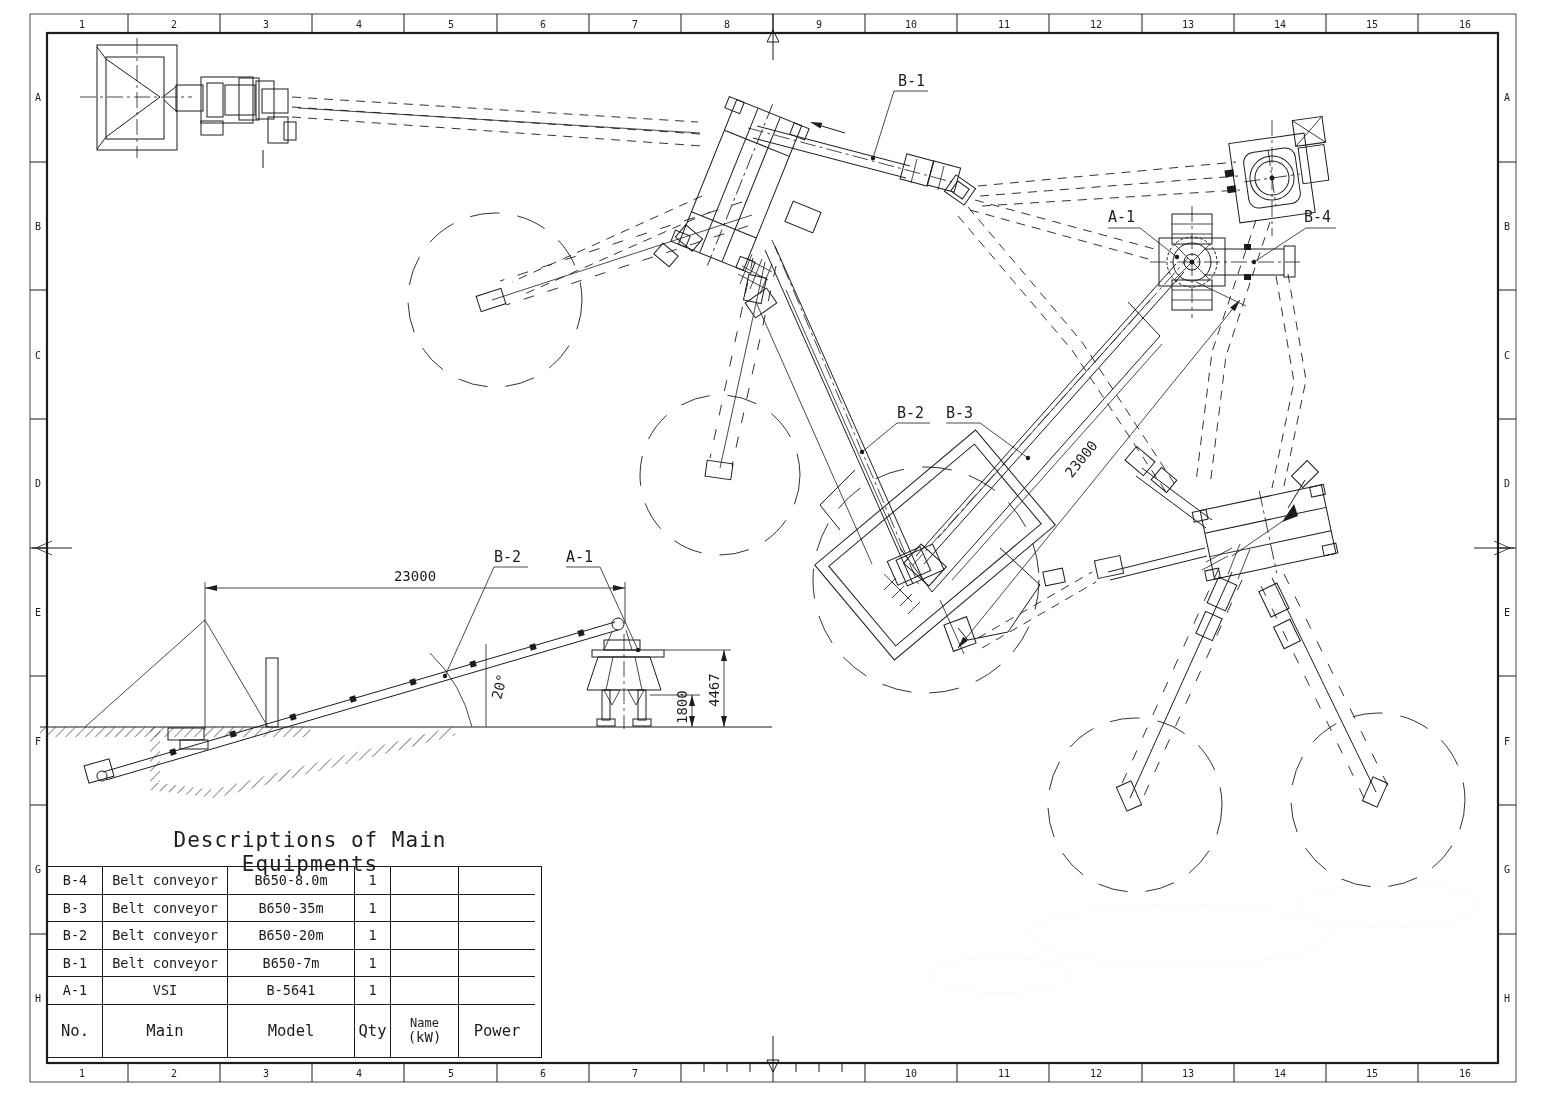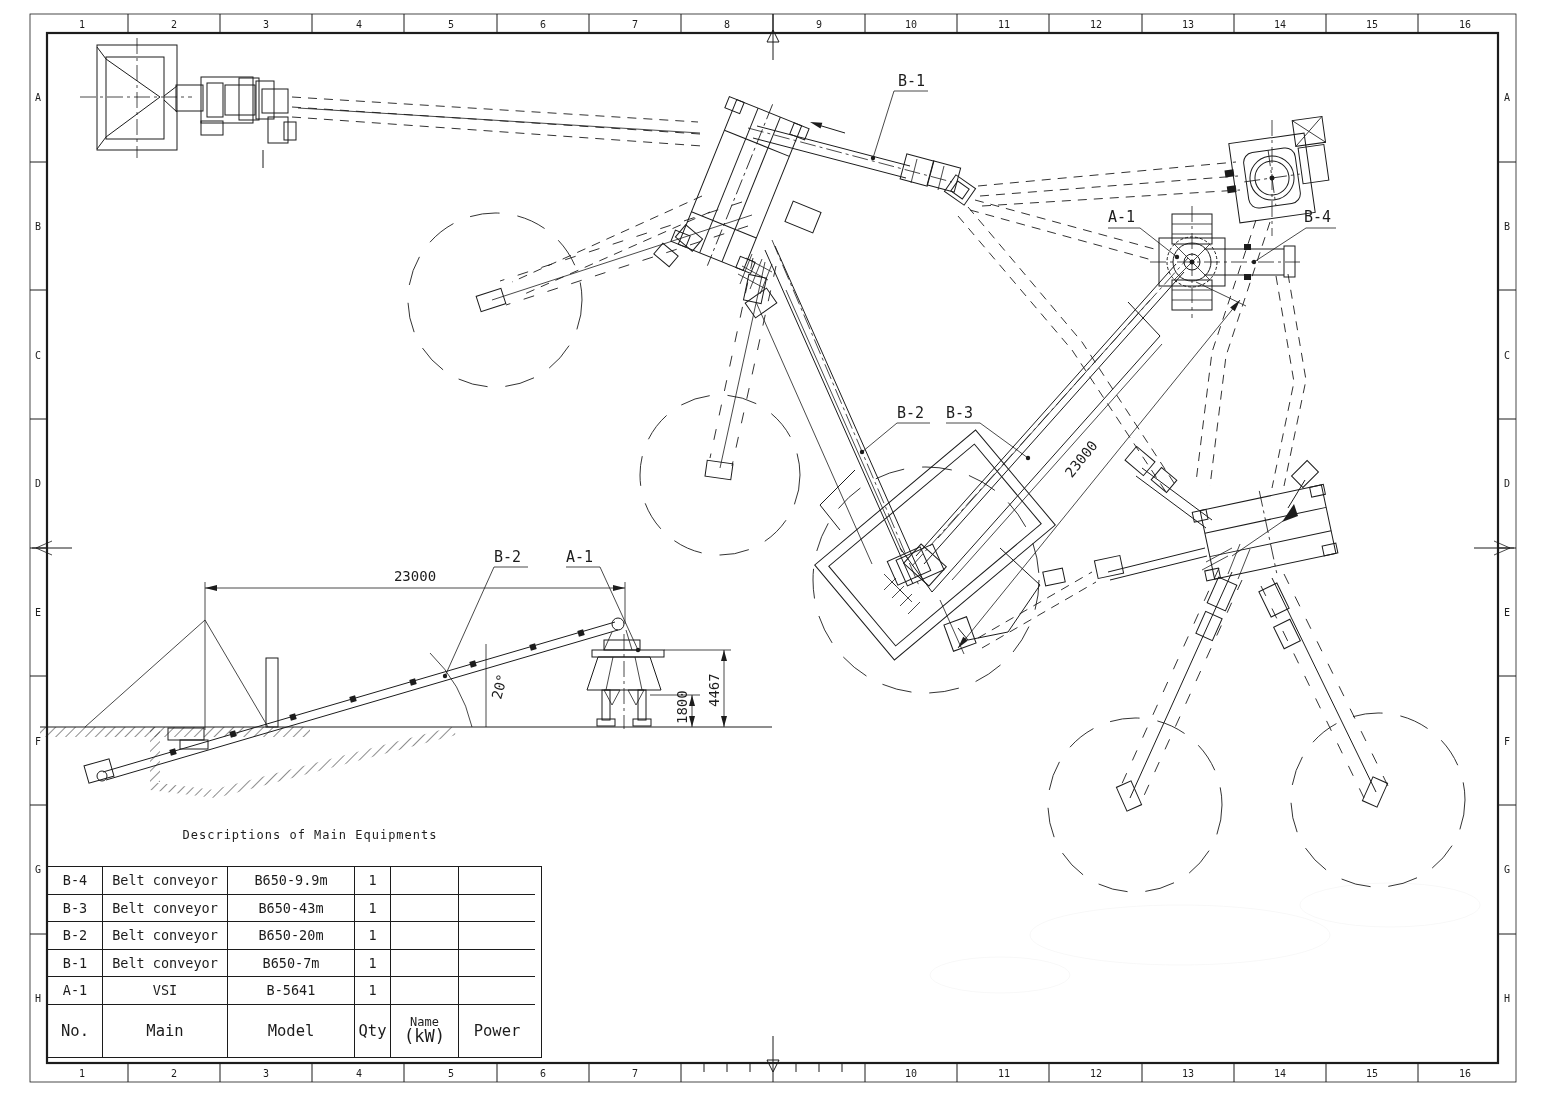--- a/index.html
+++ b/index.html
@@ -12,31 +12,31 @@
   svg .dash{stroke-dasharray:9 7;stroke-width:.9;}
   svg .fdash{stroke-dasharray:11 14;stroke-width:.9;}
   svg .cl{stroke-dasharray:16 4 3 4;stroke-width:.8;}
   svg .pile{stroke-dasharray:30 18;stroke-width:.9;}
   svg .fill{fill:#1c1c1c;stroke:none;}
   svg text{fill:#1c1c1c;stroke:none;font-family:"DejaVu Sans Mono",monospace;}
   .t-ruler{font-size:10px;}
   .t-label{font-size:15px;}
   .t-dim{font-size:14px;}
   .eq-title{position:absolute;left:130px;top:828px;width:360px;text-align:center;
-            font-size:12px;letter-spacing:1px;}
+            font-size:21px;letter-spacing:1px;}
   .eq-table{position:absolute;left:47px;top:866px;width:493px;border:1.6px solid #1c1c1c;
             display:grid;grid-template-columns:55px 125px 127px 36px 68px 76px;
             grid-template-rows:repeat(5,27.5px) 52.5px;font-size:13.5px;}
   .eq-table .c{border-right:1px solid #1c1c1c;border-bottom:1px solid #1c1c1c;
                display:flex;align-items:center;justify-content:center;text-align:center;line-height:1.05;}
   .eq-table .c:nth-child(6n){border-right:none;}
   .eq-table .c.last{border-bottom:none;}
   .eq-table .hdr{font-size:15.5px;text-align:center;}
   .eq-table .hdr.small{font-size:12px;flex-direction:column;}
-  .eq-table .hdr.small .u{font-size:17px;}
+  .eq-table .hdr.small .u{font-size:14px;}
 </style>
 </head>
 <body>
 
 <div class="sheet">
 <svg width="1556" height="1096" viewBox="0 0 1556 1096">
 <defs>
   <pattern id="hatch" patternUnits="userSpaceOnUse" width="7" height="7" patternTransform="rotate(45)">
     <line x1="0" y1="0" x2="0" y2="7" stroke="#1c1c1c" stroke-width="1"></line>
   </pattern>
@@ -515,28 +515,28 @@
           <circle cx="638" cy="650" r="2.2" class="fill"></circle>
   </g>
 </g>
 </svg>
 
 <div class="eq-title">Descriptions of Main Equipments</div>
 
 <div class="eq-table">
   <div class="c">B-4</div>
   <div class="c">Belt conveyor</div>
-  <div class="c">B650-9.9m</div>
+  <div class="c">B650-8.0m</div>
   <div class="c">1</div>
   <div class="c"></div>
   <div class="c"></div>
 
   <div class="c">B-3</div>
   <div class="c">Belt conveyor</div>
-  <div class="c">B650-43m</div>
+  <div class="c">B650-35m</div>
   <div class="c">1</div>
   <div class="c"></div>
   <div class="c"></div>
 
   <div class="c">B-2</div>
   <div class="c">Belt conveyor</div>
   <div class="c">B650-20m</div>
   <div class="c">1</div>
   <div class="c"></div>
   <div class="c"></div>

